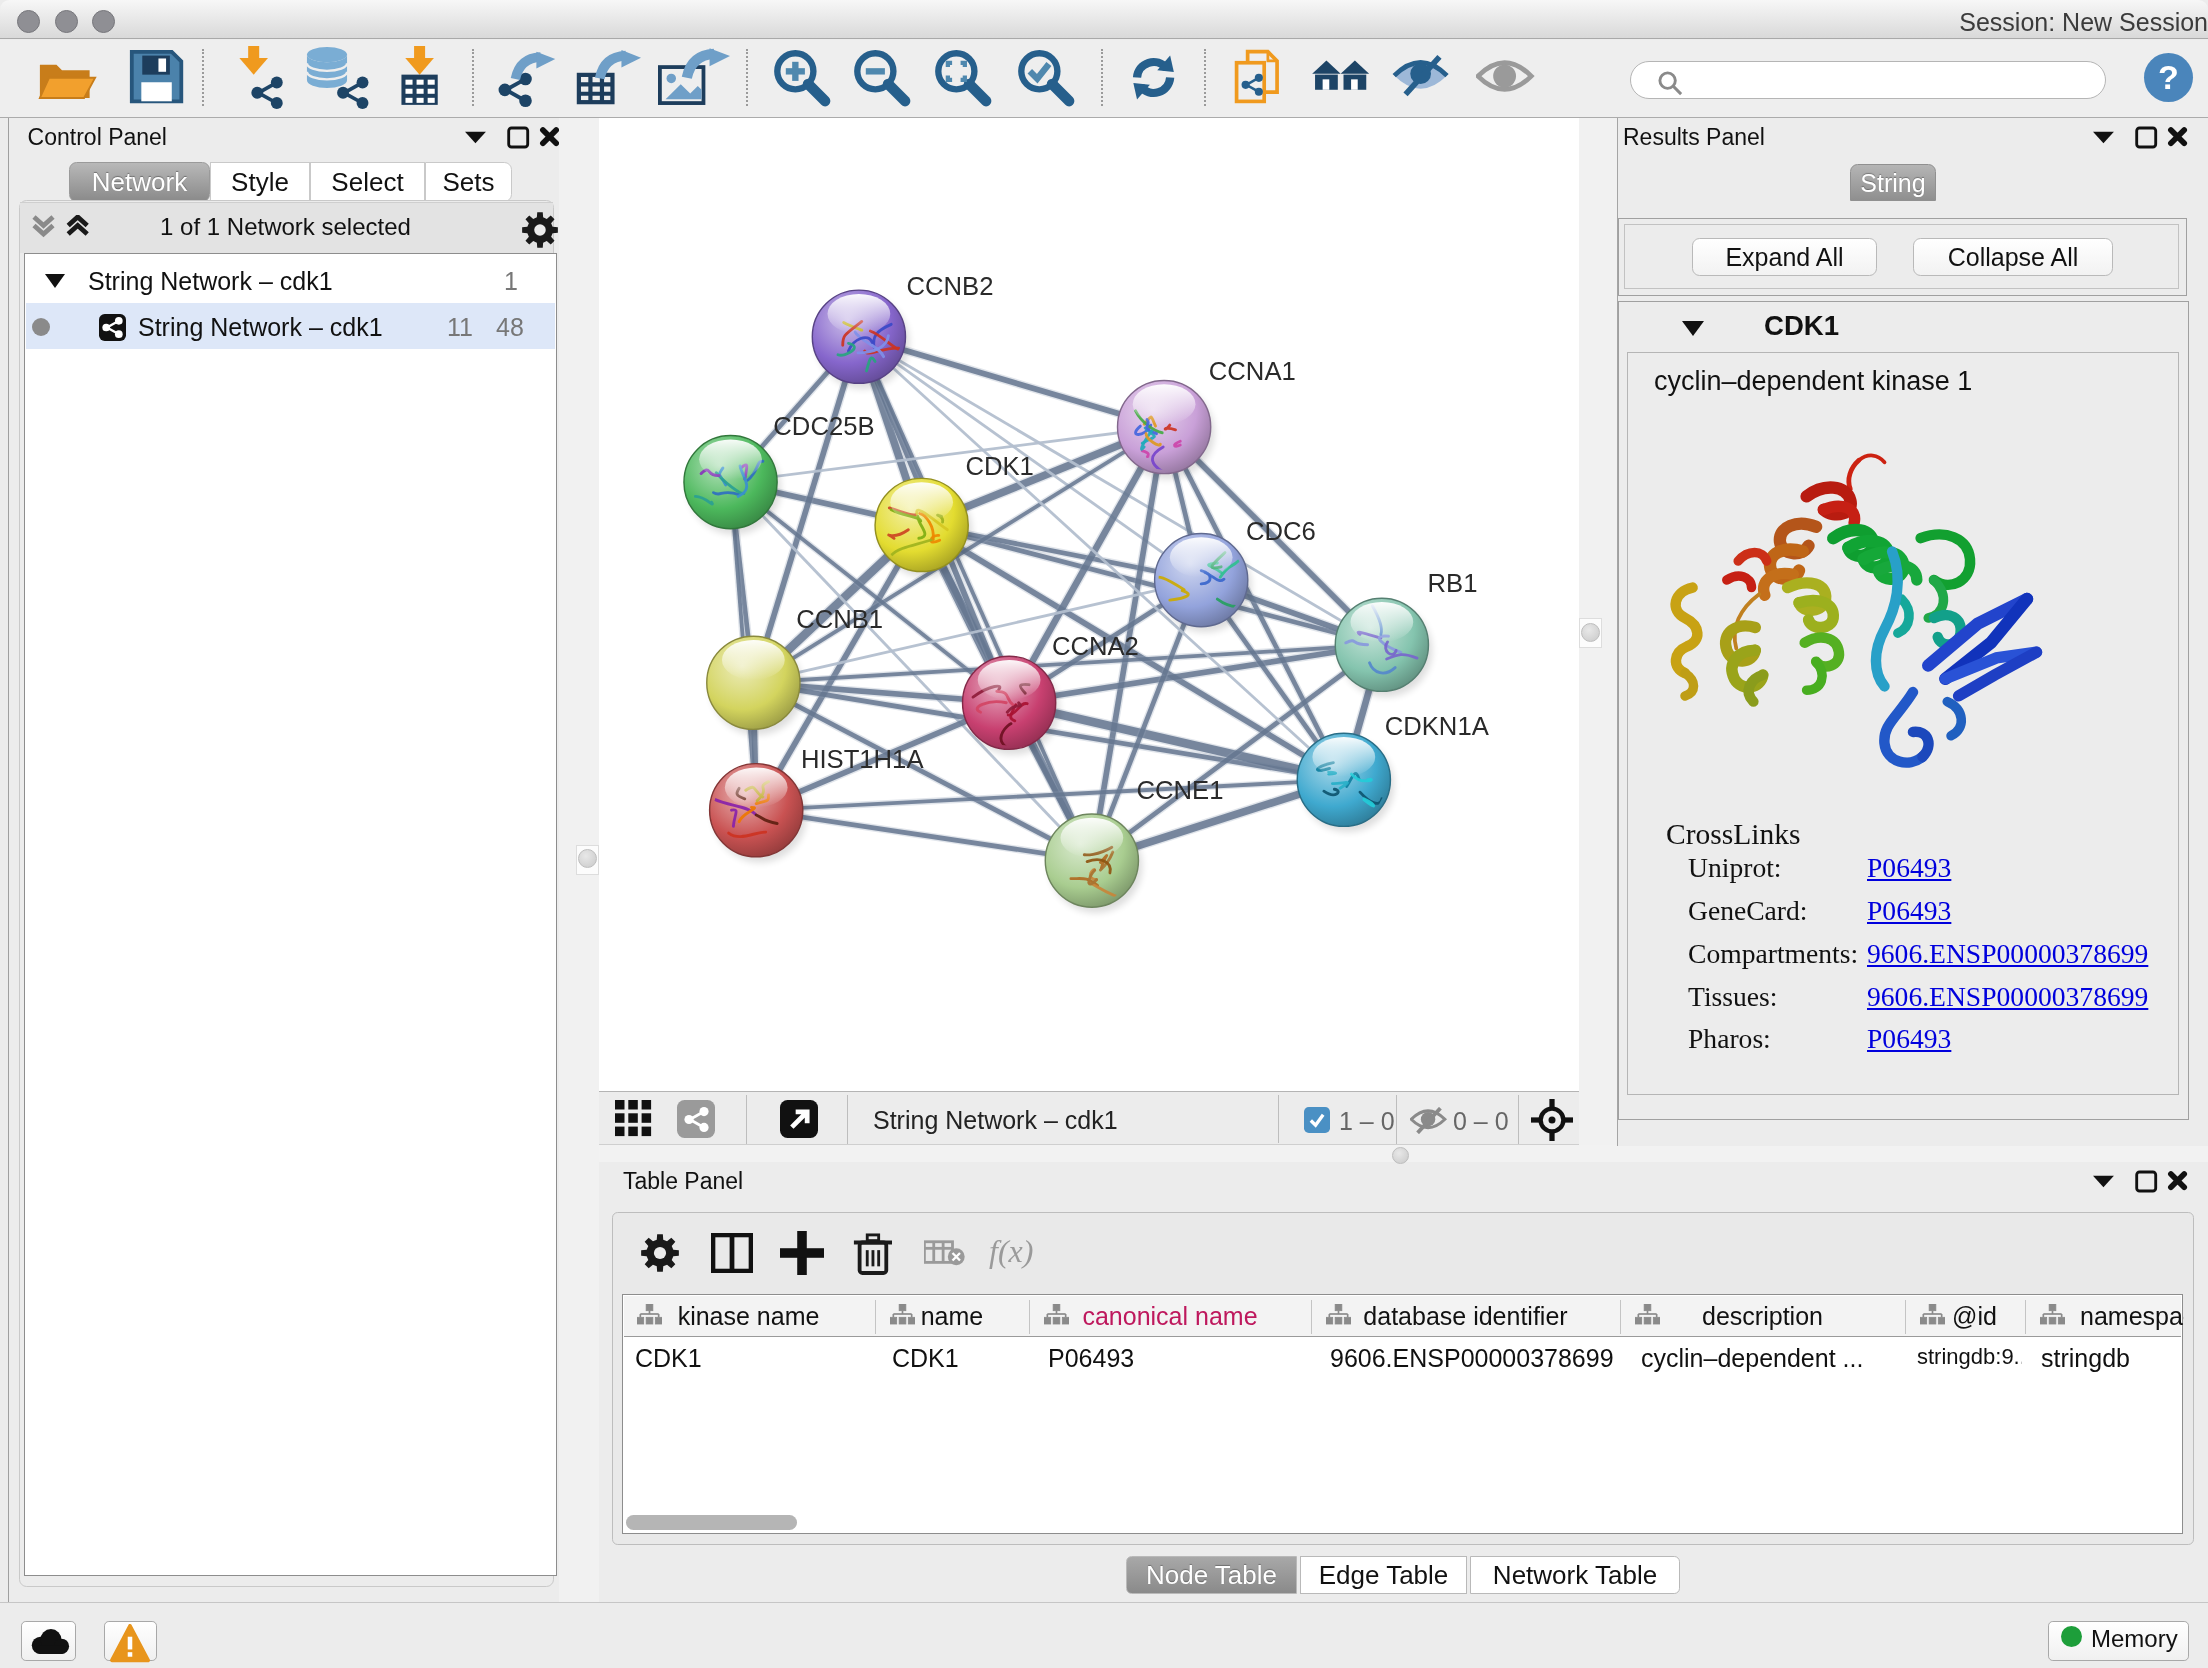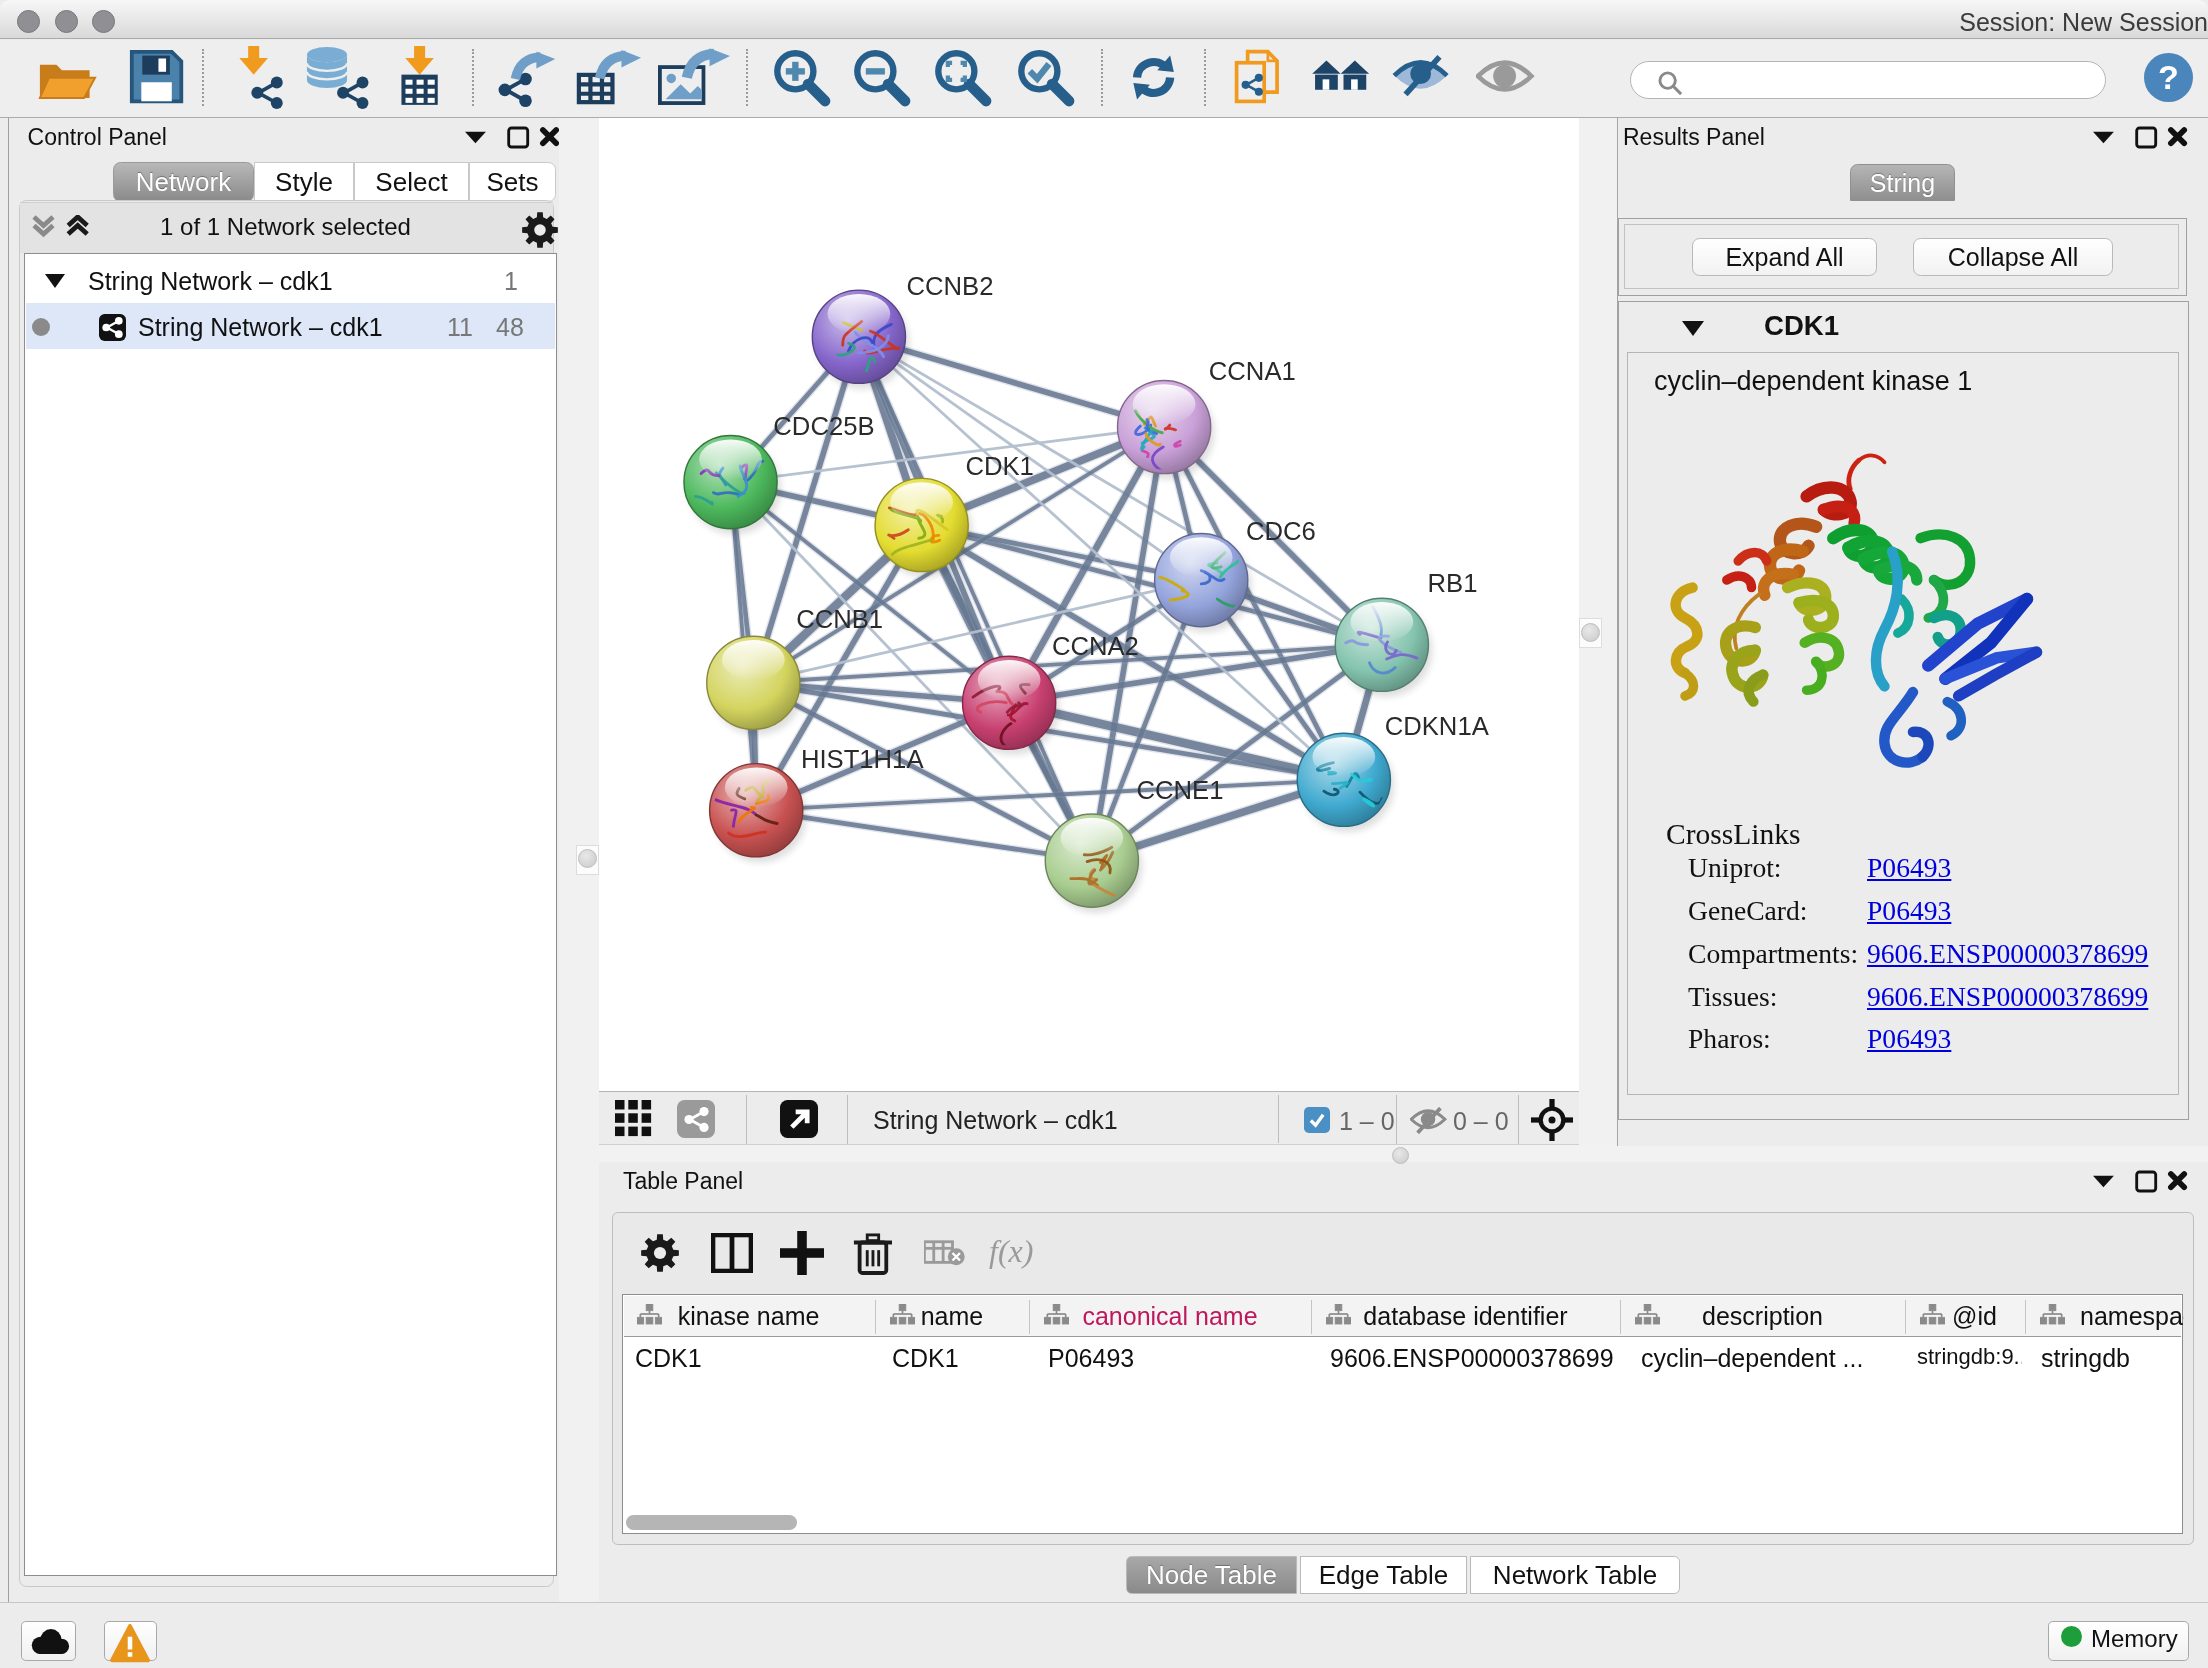--- a/index.html
+++ b/index.html
@@ -11,21 +11,21 @@
 .tl { width:23px; height:23px; border-radius:50%; background:#8f8f94; border:1px solid #77777c; top:9.5px; }
 #title { width:100%; text-align:right; top:7.6px; font-size:25px; color:#3b3b3b; }
 
 #toolbar { left:0; top:40px; width:2208px; height:78px; background:#eeeeee; border-bottom:1px solid #ababab; }
 .tbdiv { top:9.5px; width:0px; height:57px; border-left:2.9px dotted #9a9a9a; }
 #searchbox { left:1630px; top:61px; width:476px; height:38px; background:#ffffff; border:1px solid #b5b5b5; border-radius:19px; }
 
 .phead { font-size:23px; color:#111; }
 
 #cpanel { left:7.6px; top:118px; width:554px; height:1484px; background:#ececec; border-left:1px solid #9f9f9f; }
-.tab { top:162px; height:40px; font-size:26px; text-align:center; border:1px solid #c9c9c9; background:#ffffff; color:#111; line-height:38px;margin-left:44px; }
+.tab { top:162px; height:40px; font-size:26px; text-align:center; border:1px solid #c9c9c9; background:#ffffff; color:#111; line-height:38px; }
 .tabsel { background:linear-gradient(#b8b8b8,#8a8a8a); color:#ffffff; text-shadow:0 -1px 1px rgba(0,0,0,0.35); border-color:#9a9a9a; }
 #subhead { left:20px; top:202px; width:533px; height:51px; background:#e3e3e3; border-top:1px solid #cfcfcf; }
 #netlist { left:24px; top:253px; width:533px; height:1323px; background:#ffffff; border:1.9px solid #8d8d8d; }
 .lrow { left:0; width:529px; height:44px; font-size:25px; color:#111; }
 .lsel { background:#dde7f8; }
 
 #canvas { left:599px; top:118px; width:980px; height:973px; background:#ffffff; }
 #cantb { left:599px; top:1091px; width:980px; height:54px; background:#ececec; border-top:1px solid #b4b4b4; border-bottom:1px solid #cfcfcf;}
 
 #vsplitL { left:559px; top:118px; width:40px; height:1484px; background:#f1f1f1; }
@@ -690,21 +690,21 @@
       <line x1="38" y1="24" x2="48" y2="24" stroke-width="6"></line>
     </g>
   </svg>
 <div class="abs" id="rpanel"></div>
 <div class="abs phead" style="left:1623px;top:124px">Results Panel</div>
 <svg class="abs" style="left:2093px;top:126px" width="95" height="23" viewBox="0 0 100 24">
     <polygon points="0,6 22,6 11,18" fill="#111"></polygon>
     <rect x="46" y="2" width="20" height="20" fill="none" stroke="#111" stroke-width="3" rx="3"></rect>
     <path d="M82 4 L96 18 M96 4 L82 18" stroke="#111" stroke-width="6" stroke-linecap="round"></path>
   </svg>
-<div class="abs stringtab" style="left:1850px;top:164px;width:105px;height:37px">String</div>
+<div class="abs stringtab" style="left:1850px;top:164px;width:86px;height:37px">String</div>
 <div class="abs rbox" style="left:1618px;top:218px;width:569px;height:78px"></div>
 <div class="abs" style="left:1624px;top:224px;width:555px;height:65px;border:1px solid #c2c2c2"></div>
 <div class="abs btn" style="left:1692px;top:238px;width:185px;height:38px;line-height:36px">Expand All</div>
 <div class="abs btn" style="left:1913px;top:238px;width:200px;height:38px;line-height:36px">Collapse All</div>
 <div class="abs rbox" style="left:1618px;top:301px;width:571px;height:819px"></div>
 <div class="abs" style="left:1682px;top:321px;width:0;height:0;border-left:11.4px solid transparent;border-right:11.4px solid transparent;border-top:15px solid #111"></div>
 <div class="abs" style="left:1764px;top:310px;font-size:27.6px;font-weight:bold;color:#111">CDK1</div>
 <div class="abs" style="left:1627px;top:352px;width:552px;height:743px;border:1px solid #b5b5b5"></div>
 <div class="abs" style="left:1654px;top:366px;font-size:27px;color:#111">cyclin–dependent kinase 1</div>
 <svg class="abs" style="left:1664px;top:447px" width="384" height="342" viewBox="0 0 404 360">

